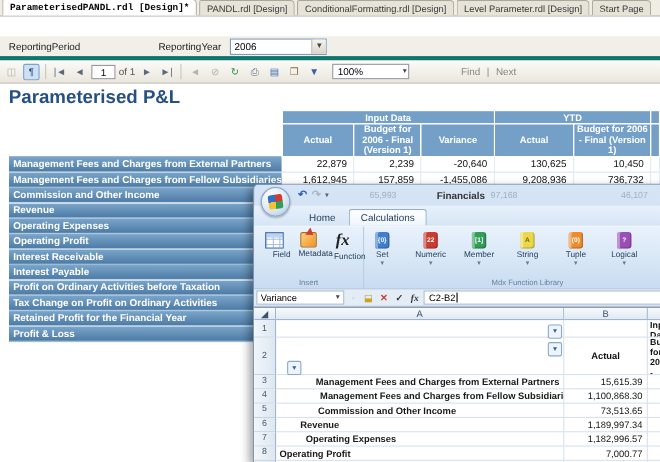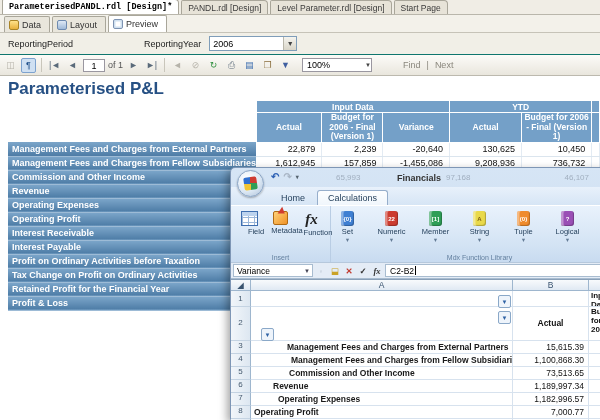--- a/index.html
+++ b/index.html
@@ -21,42 +21,42 @@
   .vtab { font-size:9px; color:#333; padding:2px 8px 2px 4px; margin-right:2px; display:flex; align-items:center; gap:3px;
           background:#e9e6dc; border:1px solid #a9a69a; border-bottom:none; border-radius:2px 2px 0 0; height:16px; }
   .vtab.active { background:#fff; height:17px; }
   .vicon { width:10px; height:10px; display:inline-block; border-radius:2px; }
   .vicon.db { background:linear-gradient(#ffe28a,#e8b13c); border:1px solid #a98427; }
   .vicon.pencil { background:linear-gradient(#dfe9f5,#9fb9d8); border:1px solid #6f8bb0; }
   .vicon.page { background:#fff; border:1px solid #7d93b2; box-shadow:inset 0 0 0 1.5px #cfe0f0; }
 
   
   .parambar { position:absolute; left:0; top:33px; width:600px; height:22px; background:#f1efe7;
-              border-bottom:1px solid #0f766e; display:flex; align-items:center; padding-left:8px; gap:8px; }
+              border-bottom:4px solid #0f766e; display:flex; align-items:center; padding-left:8px; gap:8px; }
   .plabel { font-size:9px; color:#222; }
   .pselect { width:88px; height:15px; background:#fff; border:1px solid #7f9db9; display:flex;
              align-items:center; justify-content:space-between; font-size:9px; color:#000; padding-left:3px; }
   .pselect .arr { width:13px; height:13px; background:linear-gradient(#f5f4ef,#d9d5c8); border-left:1px solid #b9b6aa;
                   font-size:7px; color:#444; display:flex; align-items:center; justify-content:center; }
   .pspacer { width:55px; }
 
   
   .ptoolbar { position:absolute; left:0; top:55px; width:600px; height:21px;
               background:linear-gradient(#fcfbf8,#e9e6dd); border-bottom:1px solid #bcb9ae;
               display:flex; align-items:center; padding-left:3px; gap:3px; font-size:9px; color:#555; }
   .tico { width:15px; height:15px; display:flex; align-items:center; justify-content:center;
           font-size:9px; color:#5a6a7a; border-radius:2px; }
   .tico.pressed { border:1px solid #7da2ce; background:#cfe0f2; color:#20508a; }
   .tico.dim { color:#b6b3aa; }
   .tsep { width:1px; height:14px; background:#c9c6bb; margin:0 2px; }
   .pagebox { width:22px; height:13px; border:1px solid #9a97a0; background:#fff; font-size:9px;
              text-align:center; color:#000; line-height:12px; }
   .zoombox { width:70px; height:14px; border:1px solid #9a97a0; background:#fff; display:flex;
              justify-content:space-between; align-items:center; padding-left:4px; font-size:9px; color:#000; margin-left:6px; }
-  .findlinks { margin-left:28px; color:#8a877d; display:flex; gap:6px; }
+  .findlinks { margin-left:44px; color:#8a877d; display:flex; gap:6px; }
 
   
   .report-title { position:absolute; left:8px; top:79px; font-size:17px; font-weight:bold; color:#265084; }
   .rtable { position:absolute; left:8px; top:100px; border-collapse:collapse; table-layout:fixed; }
   .rtable td { overflow:hidden; white-space:nowrap; }
   .hgroup td, .hcols td { background:#74a0c8; color:#fff; font-weight:bold; text-align:center;
                           border:1px solid #fff; font-size:8.5px; }
   .hgroup td { height:12px; }
   .hgroup td.blank, .hcols td.blank { background:#fff; border:none; }
   .hcols td { height:27px; line-height:1.12; vertical-align:middle; padding:0 2px; white-space:normal; }
@@ -149,38 +149,25 @@
   .slv { font-size:8px; line-height:1.15; padding-left:2px; color:#111; font-weight:bold; white-space:normal; }
 </style>
 </head>
 <body>
 
 <div id="screen">
 
   <div class="doctabs">
       <div class="dtab active">ParameterisedPANDL.rdl [Design]*</div>
       <div class="dtab">PANDL.rdl [Design]</div>
+      <div class="dtab">ConditionalFormatting.rdl [Design]</div>
       <div class="dtab">Level Parameter.rdl [Design]</div>
       <div class="dtab">Start Page</div>
     </div>
 
-  <div class="viewtabs">
-      <div class="vtab">
-        <span class="vicon db"></span>
-        <span>Data</span>
-      </div>
-      <div class="vtab">
-        <span class="vicon pencil"></span>
-        <span>Layout</span>
-      </div>
-      <div class="vtab active">
-        <span class="vicon page"></span>
-        <span>Preview</span>
-      </div>
-    </div>
 
   <div class="parambar">
       <span class="plabel">ReportingPeriod</span>
       <span class="pspacer"></span>
       <span class="plabel">ReportingYear</span>
       <span class="pselect">
         <span>2006</span>
         <span class="arr">▼</span>
       </span>
     </div>

